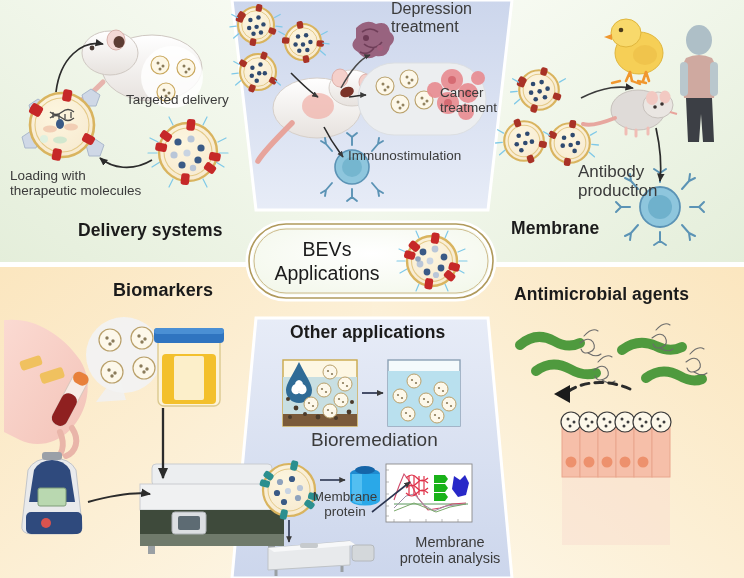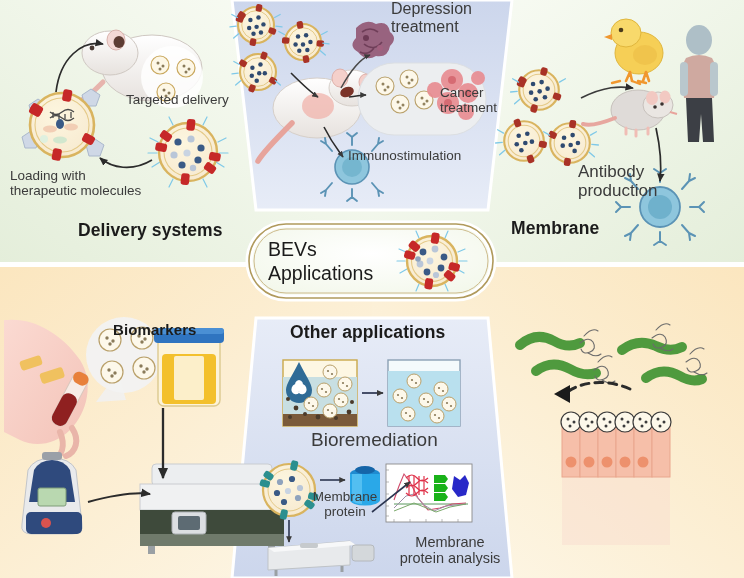--- a/index.html
+++ b/index.html
@@ -2,21 +2,21 @@
 <html><head>
 <meta charset="utf-8">
 <style>
   html,body{margin:0;padding:0;background:#fff;}
   body{font-family:"Liberation Sans",sans-serif;}
   #fig{position:relative;width:744px;height:578px;overflow:hidden;background:#fff;}
   .layer{position:absolute;inset:0;}
   svg.layer{width:744px;height:578px;}
   .panel-label{position:absolute;font-weight:bold;color:#1b1b1b;letter-spacing:.1px;white-space:nowrap;}
   .cap{position:absolute;color:#3b3b3b;font-weight:normal;line-height:1.12;white-space:pre-line;}
-  #center-label{position:absolute;left:268px;top:238px;width:118px;
+  #center-label{position:absolute;left:268px;top:238px;width:118px;text-align:center;
     font-size:19.5px;color:#1b1b1b;line-height:1.22;}
 </style>
 </head>
 <body>
 
 <div id="fig">
 
   <svg class="layer" viewBox="0 0 744 578" xmlns="http://www.w3.org/2000/svg">
     <defs>
       <linearGradient id="gTL" x1="0" y1="1" x2="1" y2="0">
@@ -783,27 +783,28 @@
     <div class="cap" style="left:440px;top:85px;font-size:13.5px;">Cancer
 treatment</div>
 
     <div class="cap" style="left:348px;top:148px;font-size:13.5px;">Immunostimulation</div>
 
     <div class="panel-label" style="left:511px;top:218px;font-size:17.5px;">Membrane</div>
 
     <div class="cap" style="left:578px;top:162px;font-size:17px;text-align:left;width:76px;">Antibody
 production</div>
 
-    <div class="panel-label" style="left:113px;top:280px;font-size:15px;margin-top:41px;">Biomarkers</div>
+    <div class="panel-label" style="left:113px;top:280px;font-size:18px;">Biomarkers</div>
 
     <div class="panel-label" style="left:290px;top:322px;font-size:17.5px;">Other applications</div>
 
     <div class="cap" style="left:311px;top:429px;font-size:19px;">Bioremediation</div>
 
     <div class="cap" style="left:309px;top:489px;font-size:13.5px;text-align:center;width:72px;">Membrane
 protein</div>
 
     <div class="cap" style="left:380px;top:534px;font-size:14.5px;text-align:center;width:140px;">Membrane
 protein analysis</div>
 
+    <div class="panel-label" style="left:514px;top:284px;font-size:17.5px;">Antimicrobial agents</div>
 
   </div>
 </div>
 
 </body></html>

